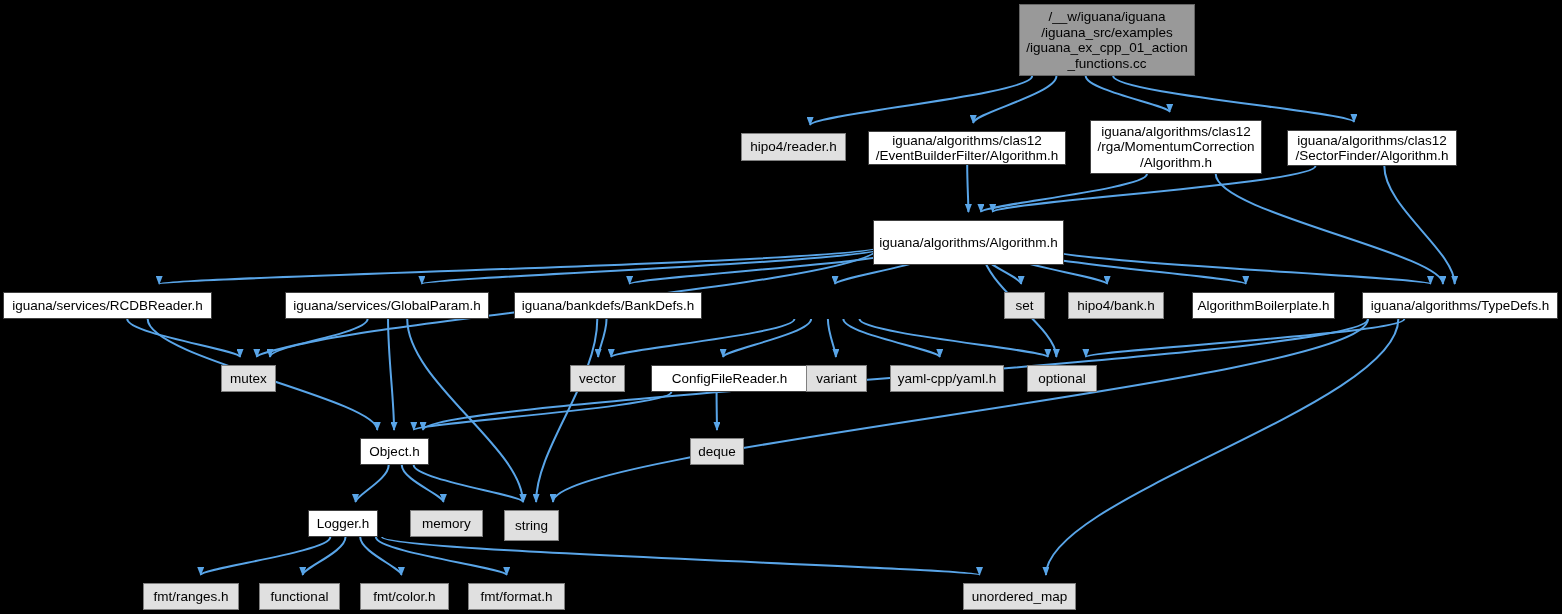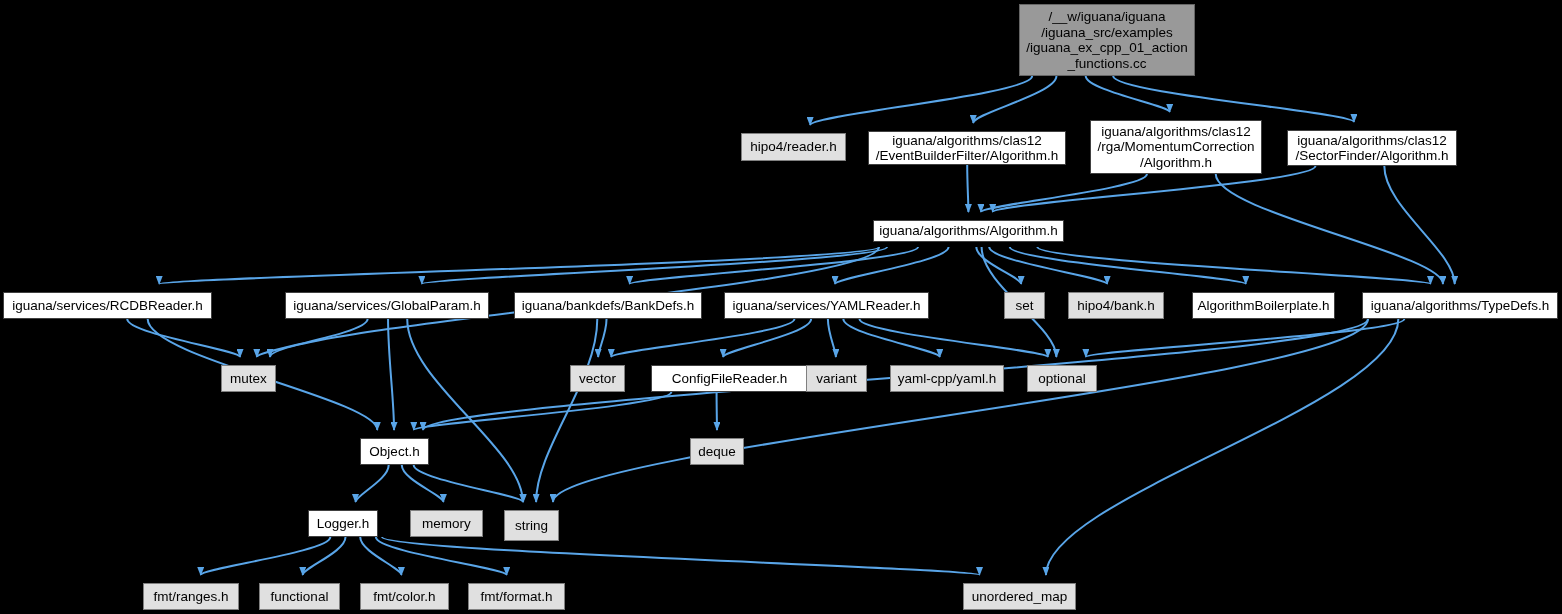--- a/index.html
+++ b/index.html
@@ -76,25 +76,24 @@
 /iguana_ex_cpp_01_action
 _functions.cc</div>
     <div class="node sys" style="left: 741px; top: 133px; width: 105px; height: 28px;">hipo4/reader.h</div>
     <div class="node" style="left: 868px; top: 131px; width: 198px; height: 34px;">iguana/algorithms/clas12
 /EventBuilderFilter/Algorithm.h</div>
     <div class="node" style="left: 1090px; top: 120px; width: 172px; height: 54px;">iguana/algorithms/clas12
 /rga/MomentumCorrection
 /Algorithm.h</div>
     <div class="node" style="left: 1287px; top: 130px; width: 170px; height: 36px;">iguana/algorithms/clas12
 /SectorFinder/Algorithm.h</div>
-    <div class="node" style="left: 873px; top: 220px; width: 191px; height: 22px;">iguana/algorithms/Algorithm.h</div>
+    <div class="node" style="left: 873px; top: 220px; width: 191px; height: 45px;">iguana/algorithms/Algorithm.h</div>
     <div class="node" style="left: 3px; top: 292px; width: 209px; height: 27px;">iguana/services/RCDBReader.h</div>
     <div class="node" style="left: 285px; top: 292px; width: 204px; height: 27px;">iguana/services/GlobalParam.h</div>
     <div class="node" style="left: 514px; top: 292px; width: 188px; height: 27px;">iguana/bankdefs/BankDefs.h</div>
-    <div class="node" style="left: 724px; top: 292px; width: 205px; height: 27px;">iguana/services/YAMLReader.h</div>
     <div class="node sys" style="left: 1004px; top: 292px; width: 41px; height: 27px;">set</div>
     <div class="node sys" style="left: 1068px; top: 292px; width: 96px; height: 27px;">hipo4/bank.h</div>
     <div class="node" style="left: 1192px; top: 292px; width: 143px; height: 27px;">AlgorithmBoilerplate.h</div>
     <div class="node" style="left: 1362px; top: 292px; width: 196px; height: 27px;">iguana/algorithms/TypeDefs.h</div>
     <div class="node sys" style="left: 221px; top: 365px; width: 55px; height: 27px;">mutex</div>
     <div class="node sys" style="left: 570px; top: 365px; width: 55px; height: 27px;">vector</div>
     <div class="node" style="left: 651px; top: 365px; width: 157px; height: 27px;">ConfigFileReader.h</div>
     <div class="node sys" style="left: 806px; top: 365px; width: 61px; height: 27px;">variant</div>
     <div class="node sys" style="left: 890px; top: 365px; width: 114px; height: 27px;">yaml-cpp/yaml.h</div>
     <div class="node sys" style="left: 1027px; top: 365px; width: 70px; height: 27px;">optional</div>

